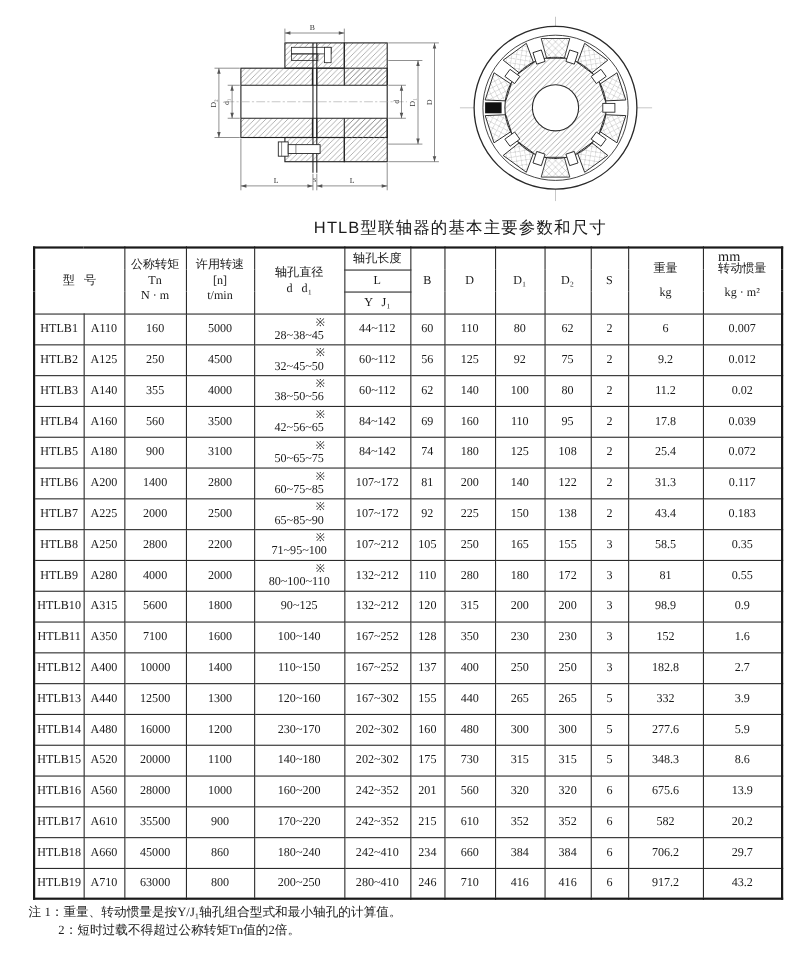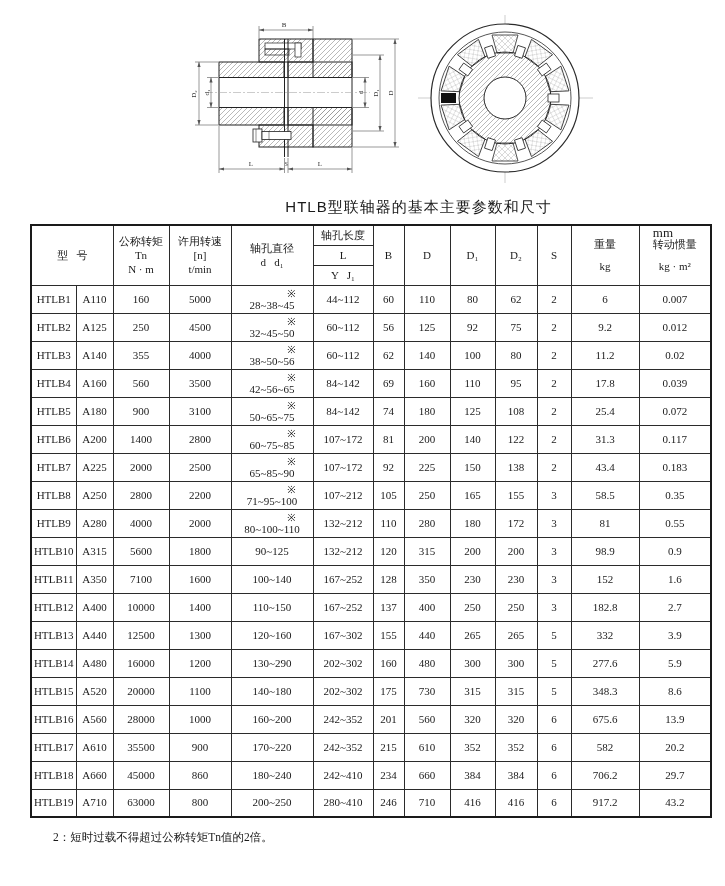--- a/index.html
+++ b/index.html
@@ -24,21 +24,21 @@
                font-size: 11px; font-weight: normal; overflow: hidden; }
   table.spec thead th { height: 20px; line-height: 13px; padding: 0 1px; }
   table.spec tbody td { height: 28px; line-height: 13px; padding: 0 1px; }
   .pre { white-space: pre; }
   .hdr-3line div { line-height: 14px; }
   .star-line { display: block; text-align: right; padding-right: 16px; font-size: 10px; line-height: 11px; }
   .dia-range { line-height: 12px; }
 
   
   .notes { margin: 4px 0 0 26px; font-size: 11.5px; line-height: 16px; }
-  .notes .note-2 { padding-left: 27px; margin-top: 11px; }
+  .notes .note-2 { padding-left: 27px; }
 
   text.dim { font-size: 7px; fill: #333; font-family: "Liberation Serif", "DejaVu Serif", serif; }
   text.dim-sm { font-size: 5.5px; fill: #333; font-family: "Liberation Serif", "DejaVu Serif", serif; }
 </style>
 </head>
 <body>
 
 <div class="drawings">
 
   <svg style="left:165px; top:5px;" width="250" height="190" viewBox="0 0 250 190">
@@ -460,21 +460,21 @@
         <td>265</td>
         <td>5</td>
         <td>332</td>
         <td>3.9</td>
       </tr>
       <tr>
         <td>HTLB14</td>
         <td>A480</td>
         <td>16000</td>
         <td>1200</td>
-        <td>130~290</td>
+        <td>230~170</td>
         <td>202~302</td>
         <td>160</td>
         <td>480</td>
         <td>300</td>
         <td>300</td>
         <td>5</td>
         <td>277.6</td>
         <td>5.9</td>
       </tr>
       <tr>
@@ -549,14 +549,15 @@
         <td>416</td>
         <td>416</td>
         <td>6</td>
         <td>917.2</td>
         <td>43.2</td>
       </tr>
     </tbody>
 </table>
 
 <div class="notes">
+  <div class="note-1">注  1：重量、转动惯量是按Y/J₁轴孔组合型式和最小轴孔的计算值。</div>
   <div class="note-2">2：短时过载不得超过公称转矩Tn值的2倍。</div>
 </div>
 
 </body></html>

